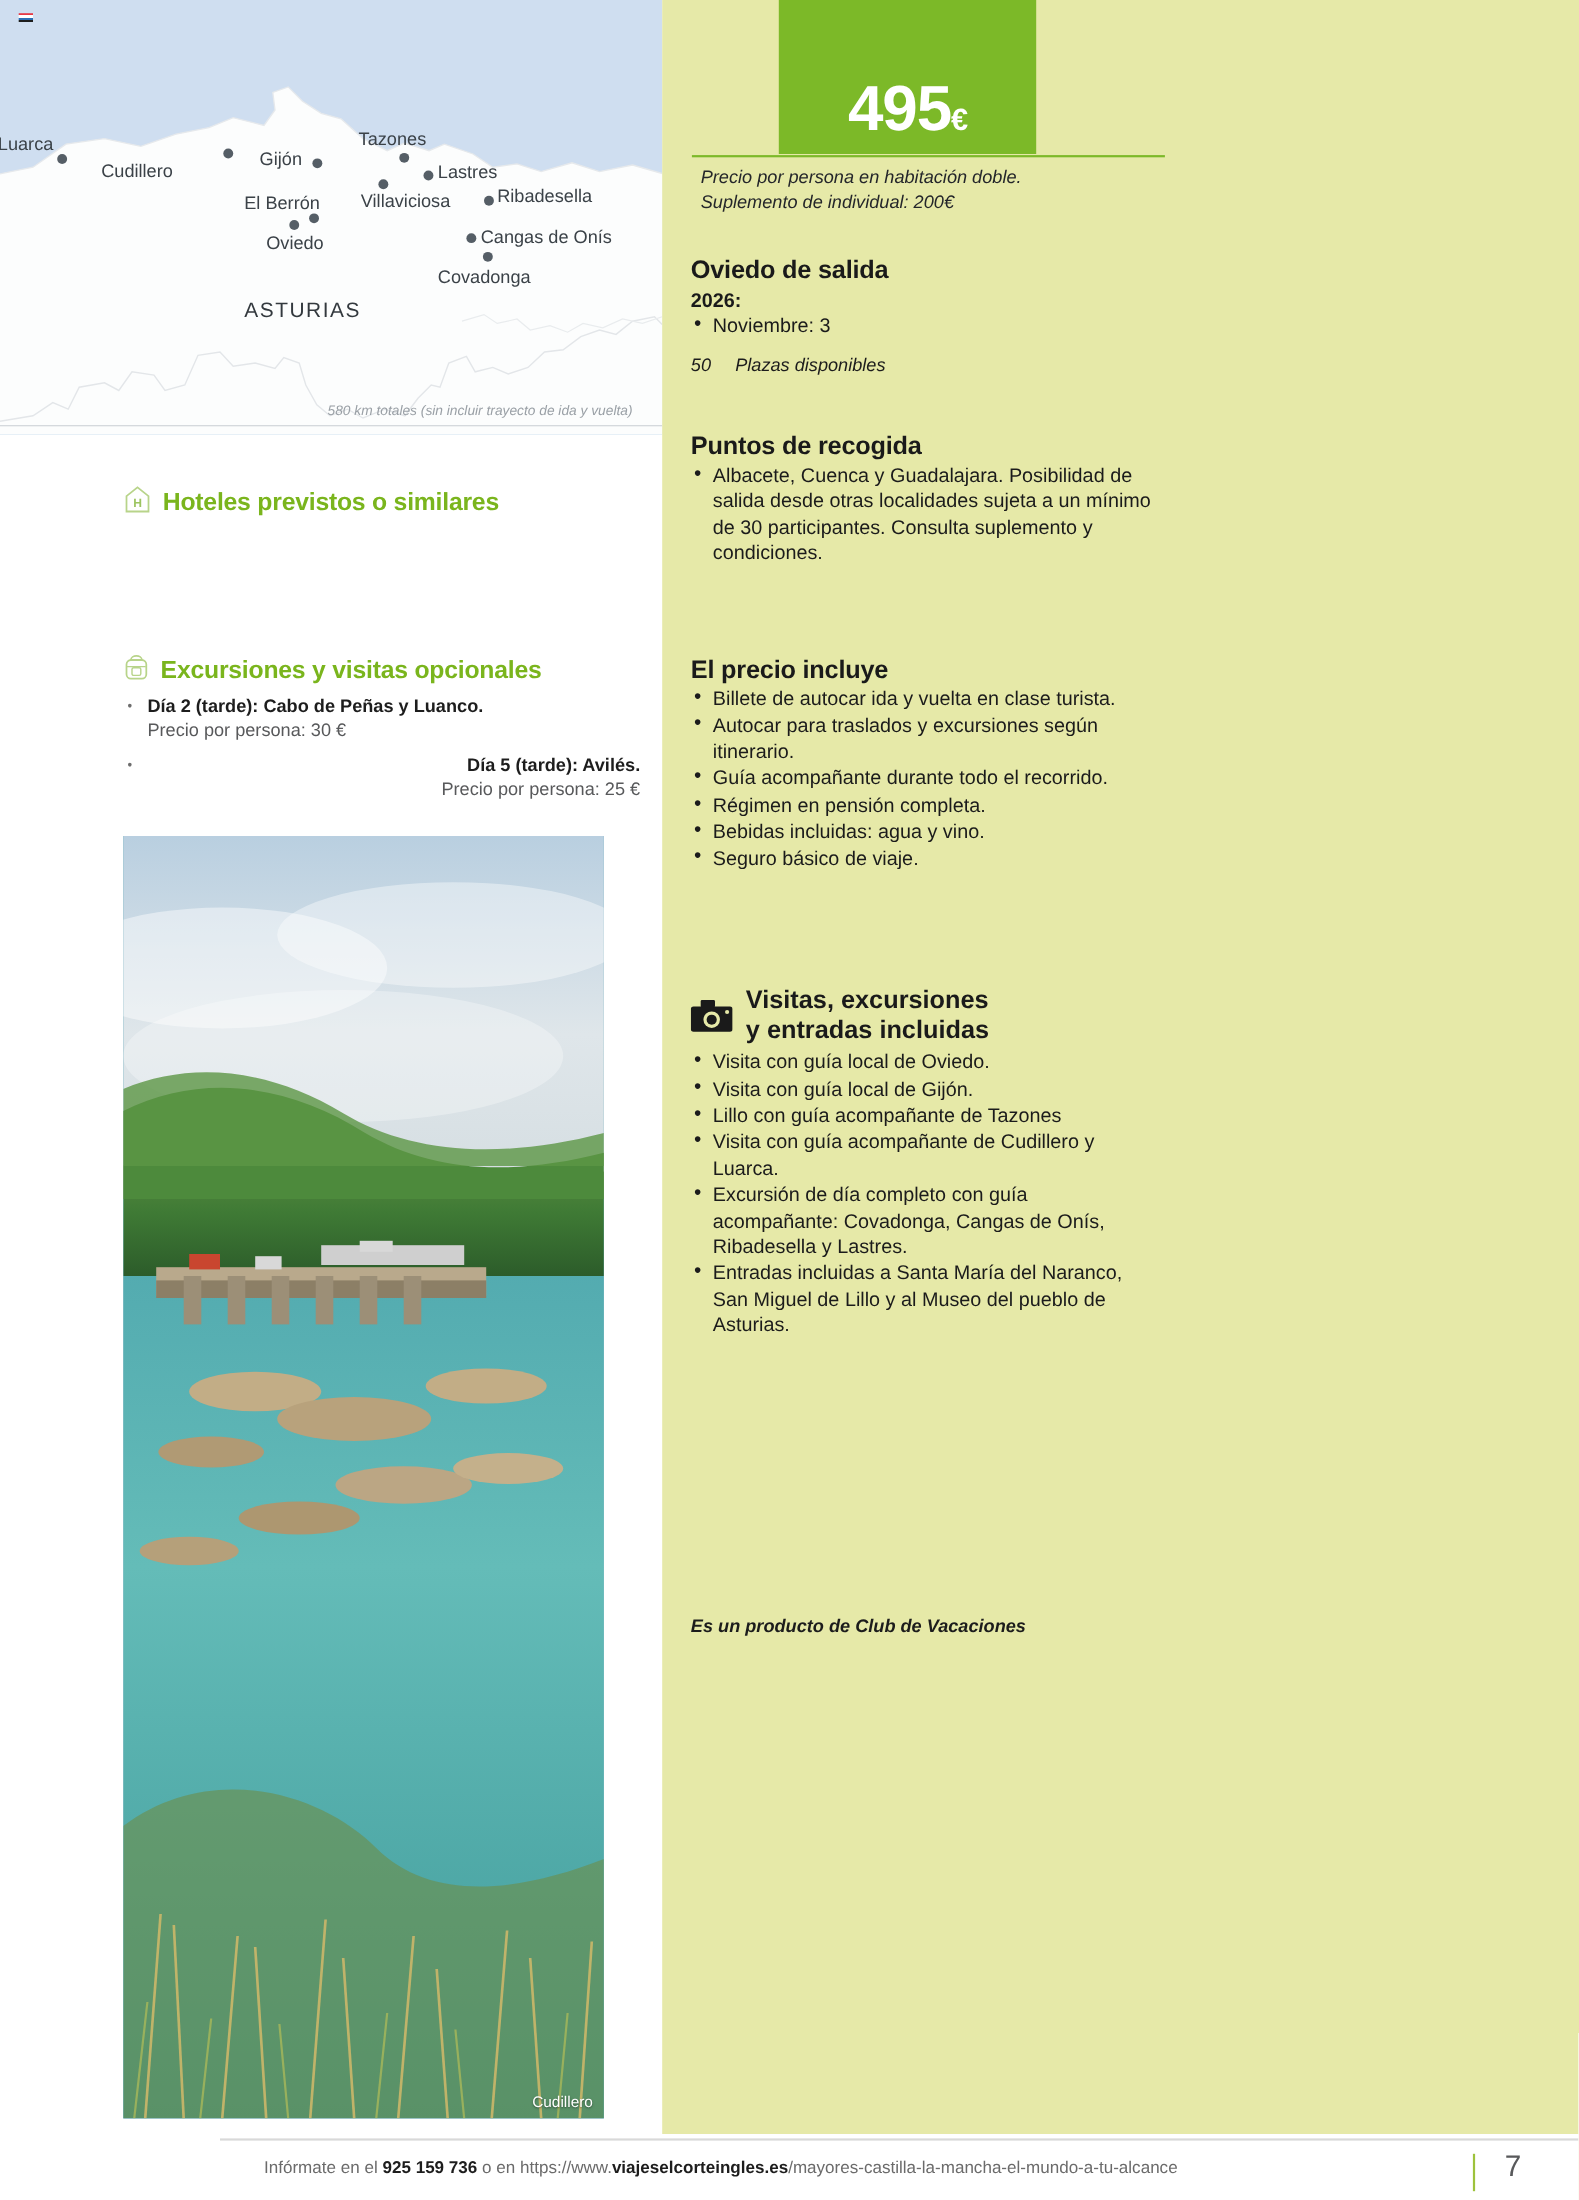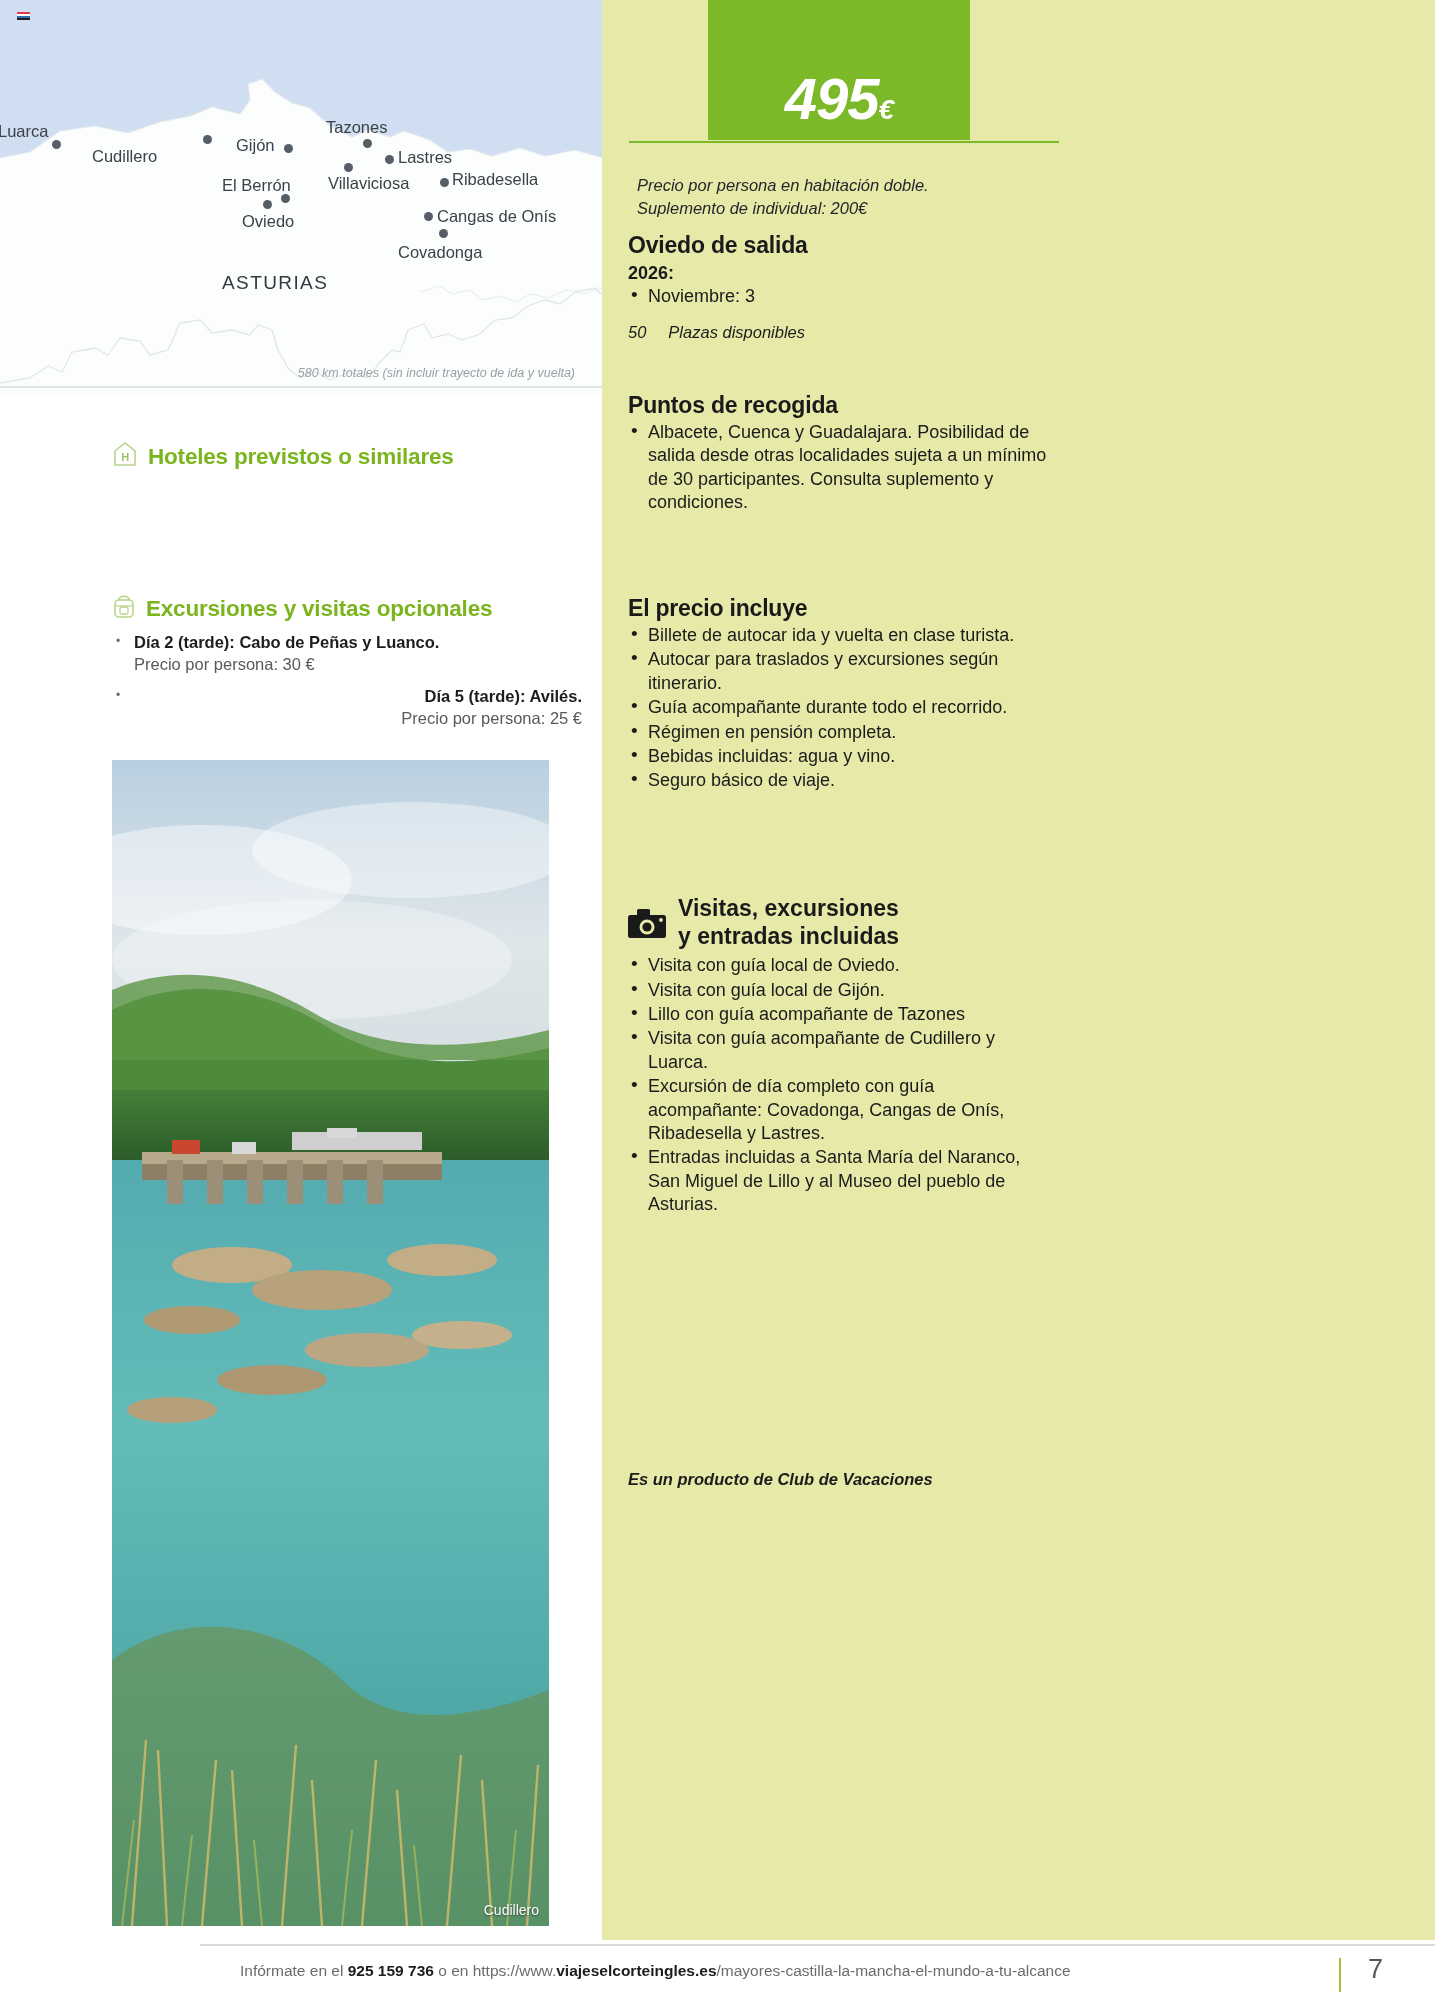--- a/index.html
+++ b/index.html
@@ -76,34 +76,34 @@
     position:absolute; right: 10px; bottom: 8px;
     color:#fff; font-size: 14px; text-shadow: 0 1px 2px rgba(0,0,0,.5);
   }
 
   
   .right-col {
     position:absolute; left: 602px; top:0; width: 833px; height: 1940px;
     background: #e6e9a8;
   }
   .price-box {
-    position:absolute; left: 106px; top: 0; width: 262px; height: 140px;
-    background: #7cb928; display:flex; align-items:flex-end; justify-content:center;font-style:italic;
+    position:absolute; left: 106px; top: 0; width: 234px; height: 140px;
+    background: #7cb928; display:flex; align-items:flex-end; justify-content:center;
   }
   .price-val {
     color:#ffffff; font-weight: 800; font-size: 58px; letter-spacing:-1px;
     line-height: 1; padding-bottom: 12px;
   }
   .price-cur { font-size: 28px; font-weight: 800; }
   .price-rule {
     position:absolute; left: 27px; top: 141px; width: 430px; height: 2px; background:#7cb928;
   }
   .price-note {
     position:absolute; left: 35px; top: 150px; width: 430px;
-    font-size: 16.5px; font-style: italic; color:#24262a; line-height: 1.42; margin-top: 24px;
+    font-size: 16.5px; font-style: italic; color:#24262a; line-height: 1.42;
   }
 
   .rblock { position:absolute; left: 26px; width: 420px; }
   .r-head {
     font-size: 23px; font-weight: 800; color:#1a1a1a; letter-spacing:-0.2px;
     margin-bottom: 2px;
   }
   .r-sub { font-size: 18px; font-weight: 700; color:#1a1a1a; line-height:1.35; }
   .r-li {
     position:relative; padding-left: 20px; font-size: 18px; color:#1b1b1b; line-height: 1.3;

